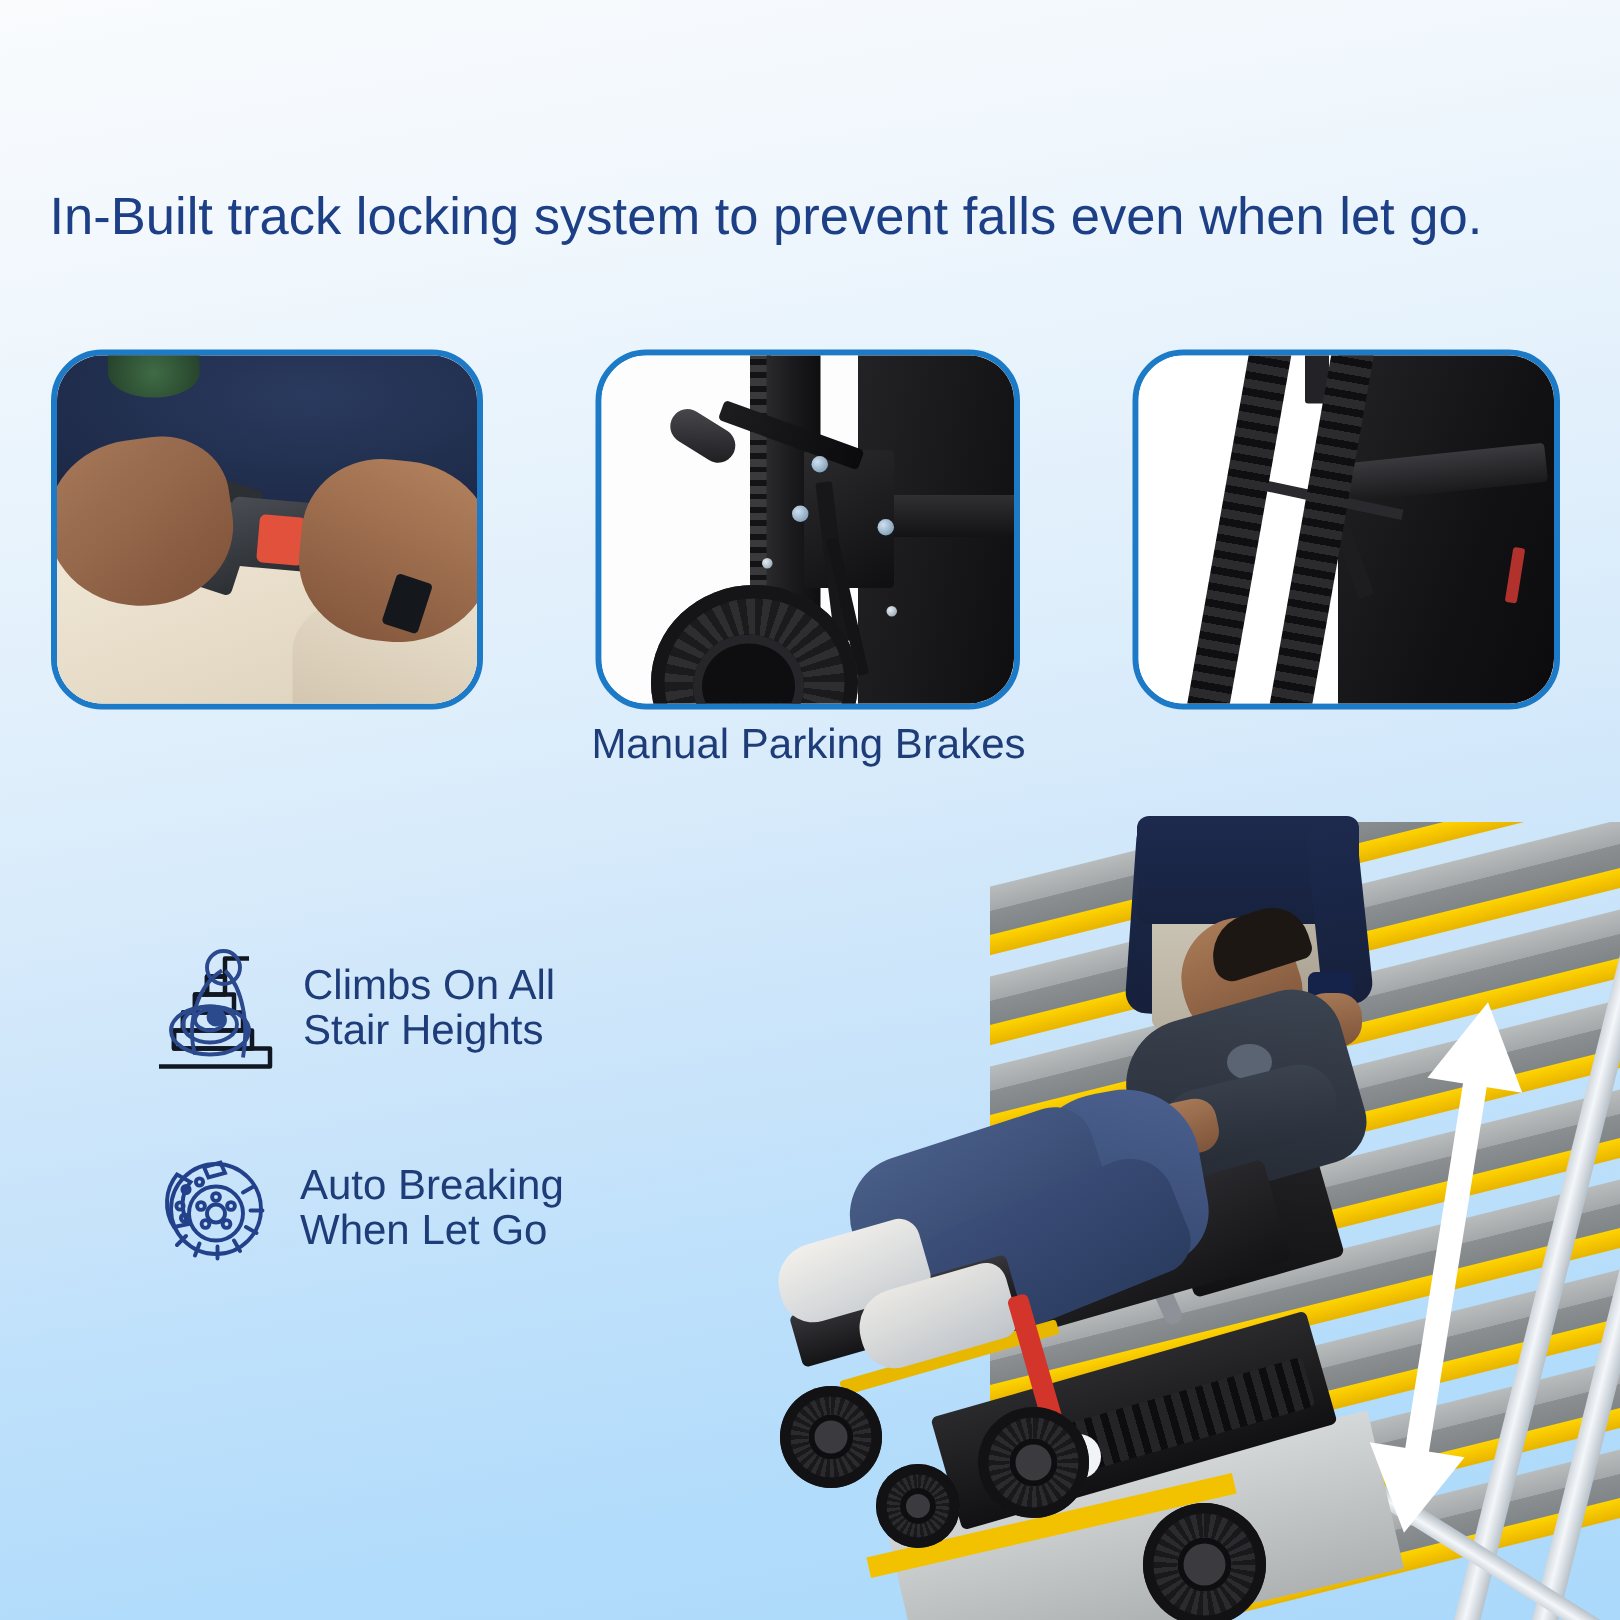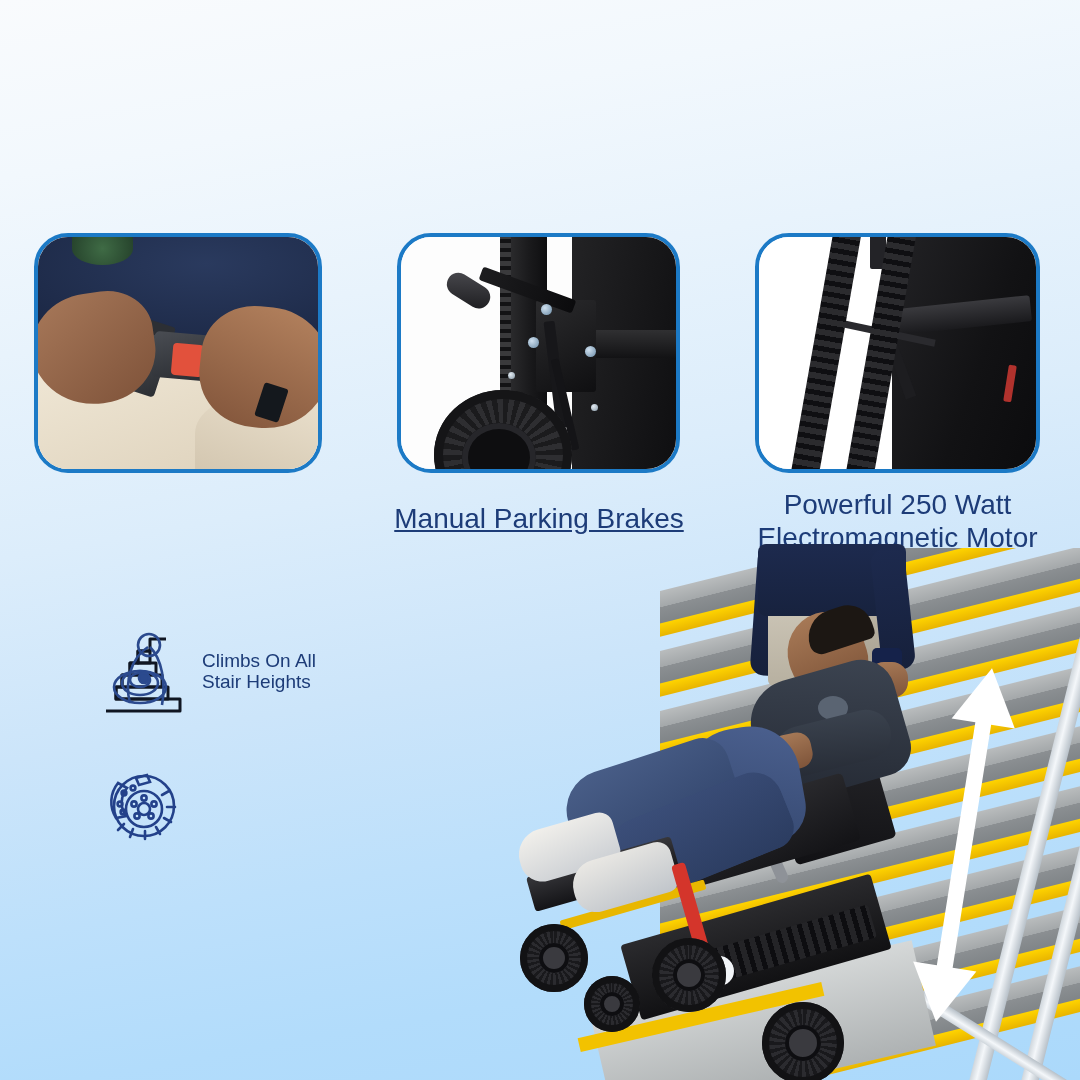--- a/index.html
+++ b/index.html
@@ -44,21 +44,21 @@
   .card-3 { left:755px; top:233px; width:285px; height:240px; }
 
   .cap {
     position:absolute;
     text-align:center;
     font-size:28px;
     color:#1d3c78;
     line-height:1.18;
   }
   .cap-1 { left:14px;  top:482px; width:330px; }
-  .cap-2 { left:378px; top:502px; width:322px;text-decoration:underline; }
+  .cap-2 { left:378px; top:479px; width:322px; }
   .cap-3 { left:735px; top:488px; width:325px; }
 
   
   .scene { position:absolute; inset:0; }
 
   
   .s1-bg   { position:absolute; inset:0; background:#efe6da; }
   .s1-navy { position:absolute; left:0; top:-6%; width:100%; height:58%;
              background:radial-gradient(120% 100% at 60% 30%, #2a3a5e 0%, #1b2744 70%, #141d33 100%); }
   .s1-pant { position:absolute; left:-4%; bottom:-4%; width:80%; height:60%;
@@ -142,21 +142,21 @@
              background:#b1322d; transform:rotate(9deg); border-radius:2px; }
   .s3-top  { position:absolute; left:40%; top:-6%; width:6%; height:20%;
              background:#232327; border-radius:2px; }
 
   
   .feature { position:absolute; display:flex; align-items:center; gap:16px; }
   .feature-1 { left:100px; top:627px; }
   .feature-2 { left:100px; top:765px; }
   .feat-icon { width:86px; height:90px; flex:0 0 86px; }
   .feat-icon-sm { width:84px; height:80px; flex:0 0 84px; }
-  .feat-text { font-size:19px; color:#1d3c78; line-height:1.08; white-space:pre-line; }
+  .feat-text { font-size:28px; color:#1d3c78; line-height:1.08; white-space:pre-line; }
 
   
   .photo { position:absolute; left:496px; top:548px; width:584px; height:532px; }
 
   .ph-stairs { position:absolute; right:0; top:0; width:420px; height:532px;
                overflow:hidden; }
   .ph-step { position:absolute; left:-40%; width:190%; height:34px;
              background:linear-gradient(180deg,#b9bcbd 0%,#a4a8aa 46%,#8b8f92 47%,#7e8386 100%);
              transform:rotate(-14deg); }
   .ph-nose { position:absolute; left:-40%; width:190%; height:13px;
@@ -265,20 +265,21 @@
   .att-hand{ position:absolute; left:362px; top:54px; width:40px; height:36px;
              background:linear-gradient(170deg,#a87a57,#7d5339); border-radius:16px; }
   .att-watch{position:absolute; left:366px; top:40px; width:30px; height:20px;
              background:#15224a; border-radius:5px; }
 </style>
 </head>
 <body>
 
 <div class="stage">
 
+  <div class="subhead">In-Built track locking system to prevent falls even when let go.</div>
 
   <div class="card card-1">
     <div class="scene">
       <div class="s1-bg"></div>
       <div class="s1-navy"></div>
       <div class="s1-neck"></div>
       <div class="s1-pant"></div>
       <div class="s1-pant2"></div>
       <div class="s1-strapL"></div>
       <div class="s1-strapR"></div>
@@ -320,22 +321,20 @@
       <div class="s3-dark"></div>
       <div class="s3-top"></div>
       <div class="s3-seat"></div>
       <div class="s3-arm"></div>
       <div class="s3-red"></div>
       <div class="s3-rod"></div>
       <div class="s3-trk s3-trk-a"></div>
       <div class="s3-trk s3-trk-b"></div>
     </div>
   </div>
-  <div class="cap cap-3">Powerful 250 Watt
-Electromagnetic Motor</div>
 
   <div class="feature feature-1">
     <span class="feat-icon">
       <svg viewBox="0 0 86 90" width="86" height="90">
         <g fill="none" stroke="#101622" stroke-width="3" stroke-linejoin="round">
           <path d="M6 84 H80 V72 H16 V60 H22 V48 H30 V36 H38 V24 H50 V12 H66"></path>
           <path d="M16 72 V60 H68 V72 Z"></path>
           <path d="M22 60 V48 H62 V60 Z"></path>
           <path d="M30 48 V36 H56 V48 Z"></path>
           <path d="M38 36 V24 H50 V36 Z"></path>
@@ -370,20 +369,22 @@
           <path d="M18 18 A30 30 0 0 0 16 53 L26 51 A23 23 0 0 1 27 23 Z"></path>
           <circle cx="24" cy="28" r="2.4"></circle>
           <circle cx="33" cy="23" r="2.4"></circle>
           <circle cx="20" cy="39" r="2.4"></circle>
           <circle cx="23" cy="47" r="2.4"></circle>
           <path d="M36 13 L47 10 L50 17 L39 20 Z"></path>
           <path d="M62 30 l7 -4 M67 42 l8 0 M64 53 l7 4 M56 62 l4 7 M45 66 l0 8 M33 64 l-3 8 M24 59 l-6 6"></path>
         </g>
       </svg>
     </span>
+    <span class="feat-text">Auto Breaking
+When Let Go</span>
   </div>
 
   <div class="photo">
 
     <div class="ph-stairs">
       <div class="ph-step" style="top:-14px;"></div>
       <div class="ph-nose" style="top:18px;"></div>
       <div class="ph-step" style="top:46px;"></div>
       <div class="ph-nose" style="top:78px;"></div>
       <div class="ph-step" style="top:106px;"></div>

